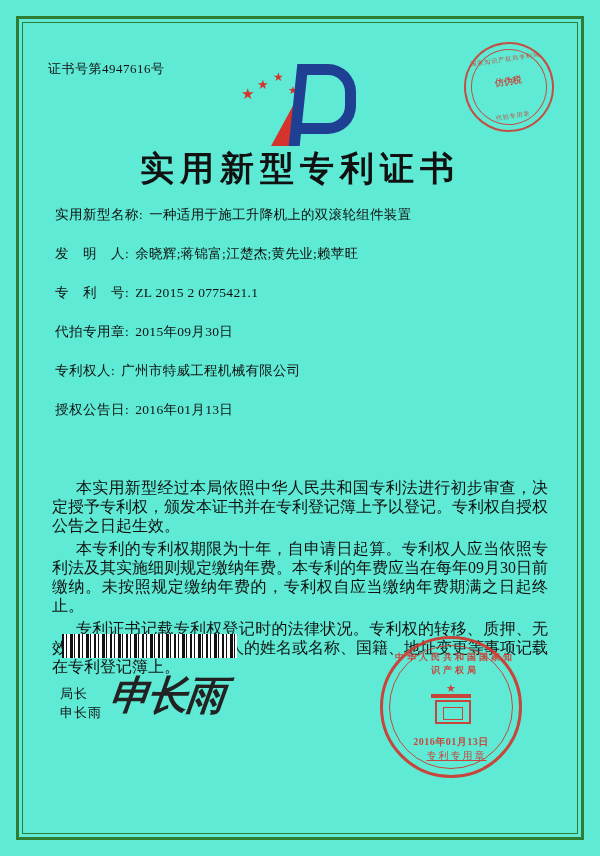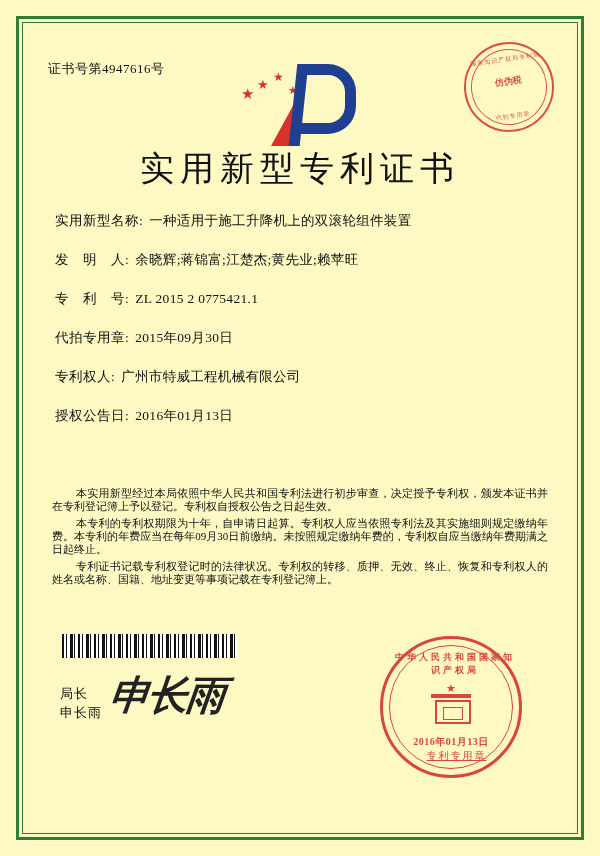--- a/index.html
+++ b/index.html
@@ -11,21 +11,21 @@
     width: 600px;
     height: 856px;
     font-family: "Liberation Serif", serif;
     color: #1a1a1a;
     overflow: hidden;
   }
   .page {
     position: relative;
     width: 600px;
     height: 856px;
-    background: #fef9c3;
+    background: #5eead4;
   }
   
   .border-outer {
     position: absolute;
     left: 16px;
     top: 16px;
     right: 16px;
     bottom: 16px;
     border: 3px solid #2e7d32;
   }
@@ -135,29 +135,29 @@
   .s1 { left: 6px;  top: 30px; font-size: 15px; }
   .s2 { left: 22px; top: 20px; font-size: 13px; }
   .s3 { left: 38px; top: 13px; font-size: 12px; }
   .s4 { left: 53px; top: 26px; font-size: 11px; }
   .title {
     position: absolute;
     left: 0; right: 0;
     top: 146px;
     text-align: center;
     font-size: 34px;
-    font-weight: normal;
+    font-weight: bold;
     letter-spacing: 6px;
     color: #111;
     font-family: "Liberation Serif", serif;
   }
   .fields {
     position: absolute;
     left: 55px;
-    top: 212px;
+    top: 206px;
     right: 55px;
   }
   .field-row {
     display: flex;
     align-items: baseline;
     margin-bottom: 21px;
     font-size: 13.5px;
     color: #111;
   }
   .field-label {
@@ -166,25 +166,24 @@
   }
   .field-value {
     margin-left: 6px;
     letter-spacing: 0.3px;
   }
   .body-text {
     position: absolute;
     left: 52px;
     right: 52px;
     top: 478px;
-    font-size: 11px;
-    line-height: 13px;
+    font-size: 16px;
+    line-height: 19px;
     text-align: justify;
     color: #111;
-    margin-top: 9px;
   }
   .body-text p {
     margin: 0 0 4px 0;
     text-indent: 24px;
   }
   .barcode {
     position: absolute;
     left: 62px;
     top: 634px;
     width: 175px;

